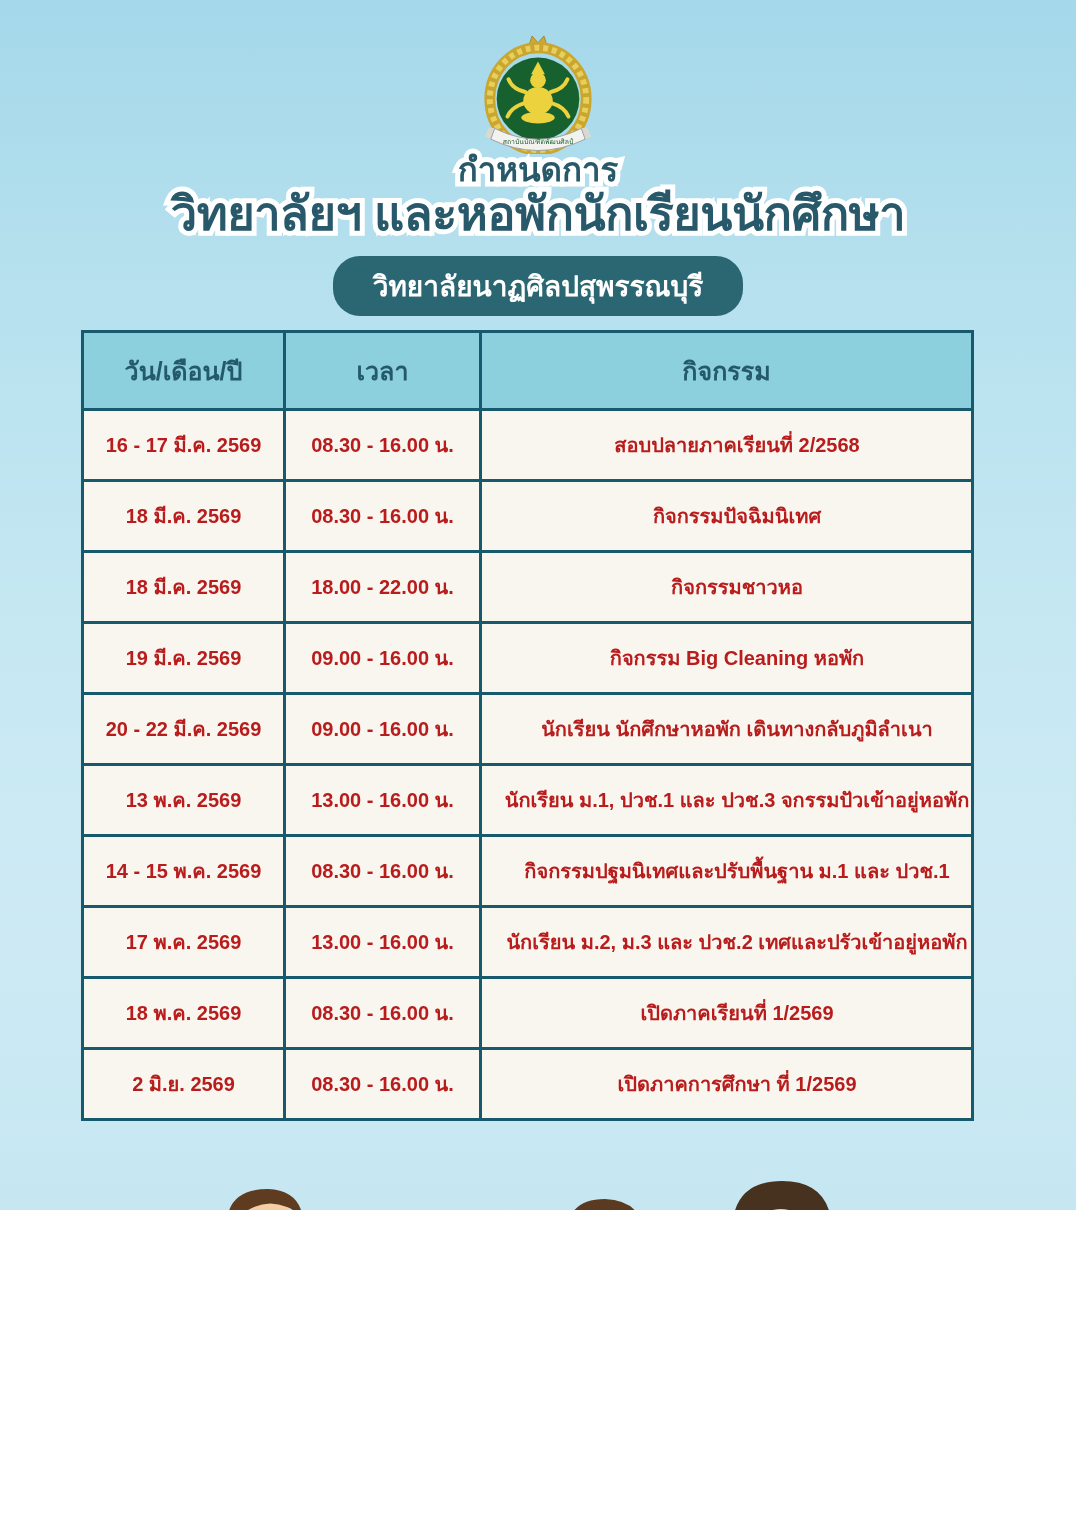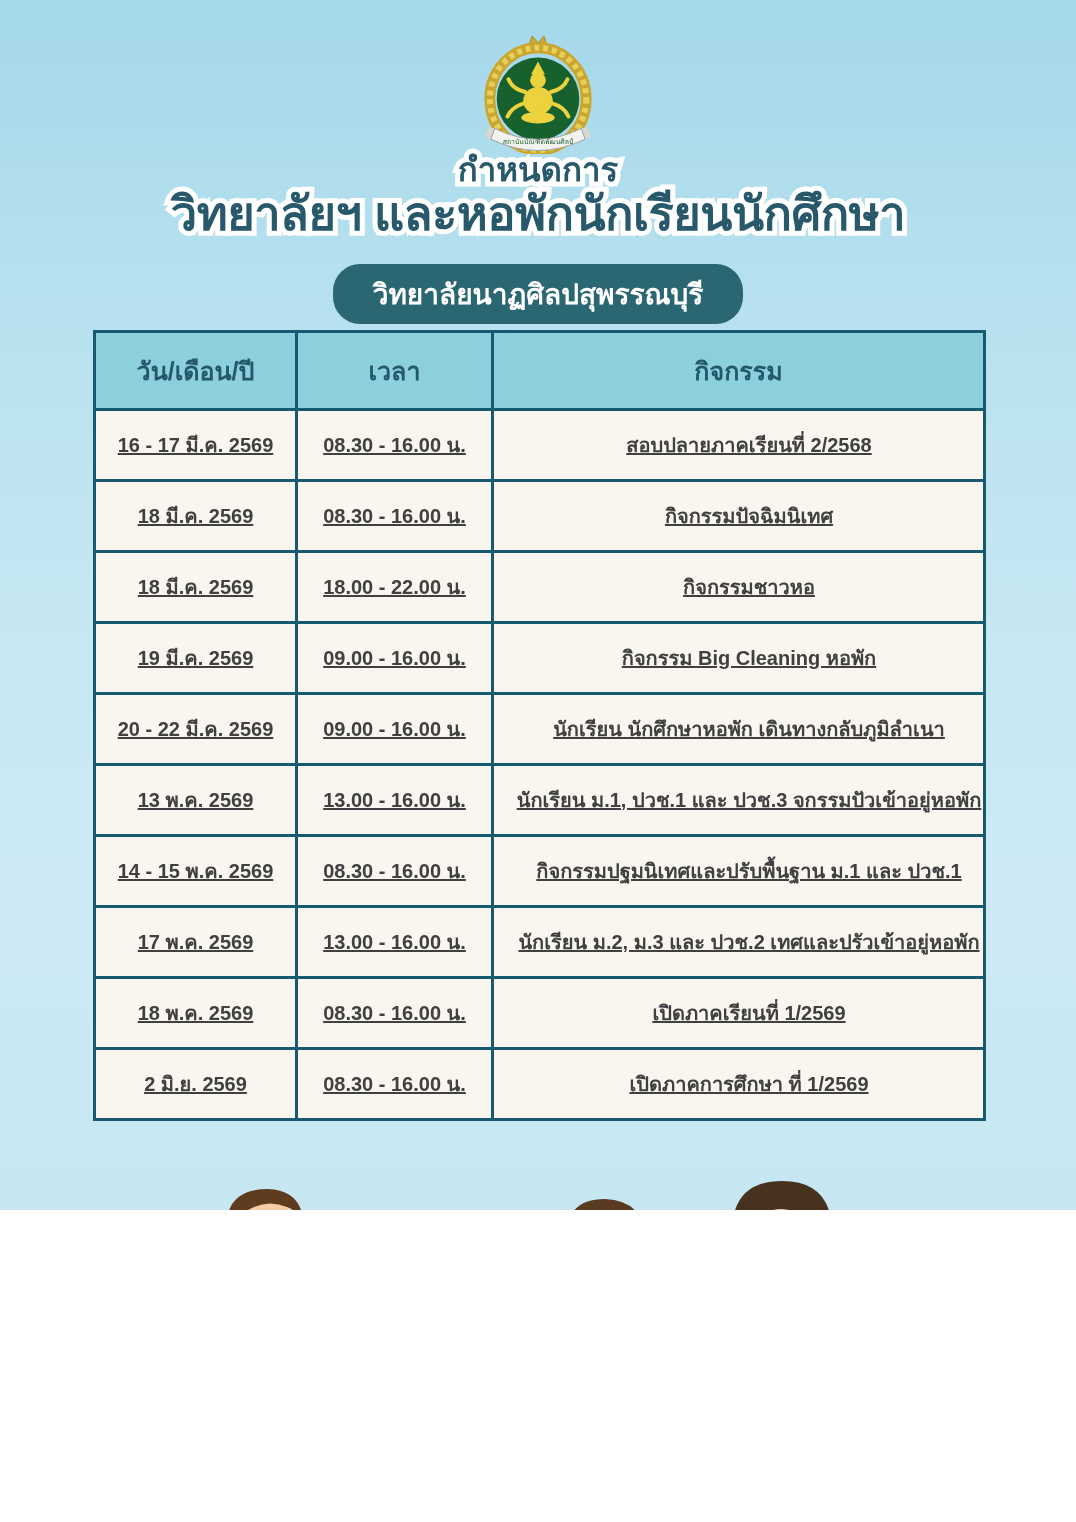--- a/index.html
+++ b/index.html
@@ -8,33 +8,33 @@
         background:linear-gradient(180deg,#a4d8ea 0%,#b5e0ee 22%,#c6e8f3 52%,#cdeaf4 75%,#c6e7f2 100%);}
   
   .logo{position:absolute;top:30px;left:50%;transform:translateX(-50%);width:118px;height:124px;}
   .outlined{position:absolute;width:100%;text-align:center;font-weight:bold;color:#27596a;}
   .outlined .t-back,.outlined .t-front{white-space:nowrap;}
   .outlined .t-back{position:absolute;left:50%;transform:translateX(-50%);
         -webkit-text-stroke:10px #ffffff;text-shadow:0 0 3px #fff,0 0 5px #fff;}
   .outlined .t-front{position:relative;}
   .line1{top:151px;font-size:33px;line-height:38px;}
   .line2{top:186px;font-size:47px;line-height:56px;letter-spacing:-0.5px;}
-  .badge-row{position:absolute;top:264px;width:100%;text-align:center;}
+  .badge-row{position:absolute;top:256px;width:100%;text-align:center;}
   .badge{display:inline-block;background:#2b6673;color:#ffffff;font-weight:bold;
          font-size:28px;padding:8px 40px;border-radius:27px;}
   
-  table.schedule{position:absolute;top:330px;left:93px;width:890px;border-collapse:collapse;
+  table.schedule{position:absolute;top:330px;left:81px;width:890px;border-collapse:collapse;
          table-layout:fixed;z-index:2;}
   .schedule col.c1{width:202px;} .schedule col.c2{width:196px;} .schedule col.c3{width:492px;}
   .schedule th{background:#8ccfdd;color:#23596b;font-size:25px;font-weight:bold;
          border:3px solid #17596d;text-align:center;}
   .schedule thead tr{height:78px;}
   .schedule tbody tr{height:71px;}
-  .schedule td{background:#f8f6ef;color:#404040;font-size:20px;font-weight:600;
-         border:3px solid #17596d;vertical-align:middle;text-decoration:underline;}
+  .schedule td{background:#f8f6ef;color:#b91c1c;font-size:20px;font-weight:600;
+         border:3px solid #17596d;vertical-align:middle;}
   .schedule td:nth-child(1),.schedule td:nth-child(2){text-align:center;}
   .schedule td:nth-child(3){text-align:center;padding-left:22px;}
   
   svg.scene{position:absolute;left:0;top:1177px;width:1076px;height:345px;z-index:5;display:block;}
 </style>
 </head>
 <body>
 
 <div class="page">
 

